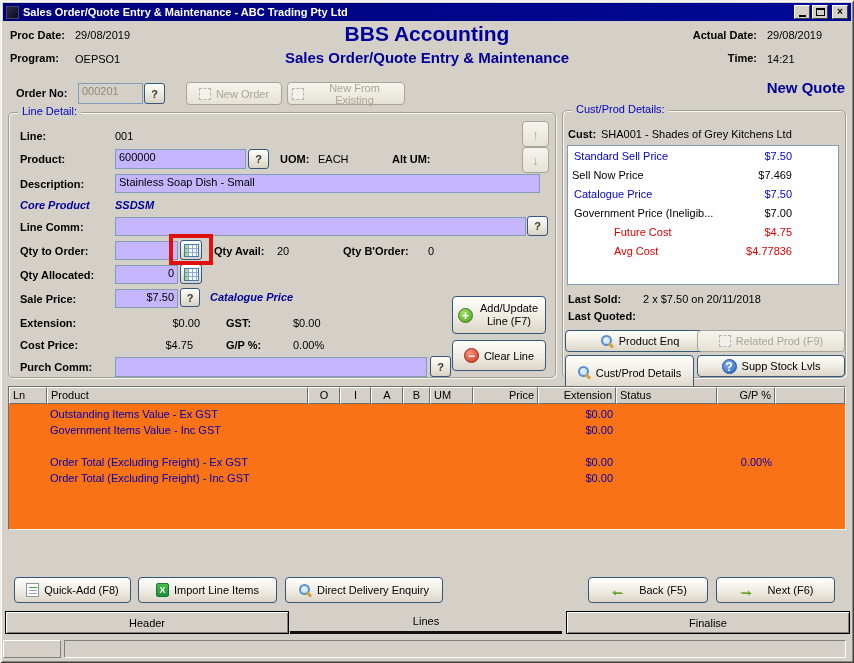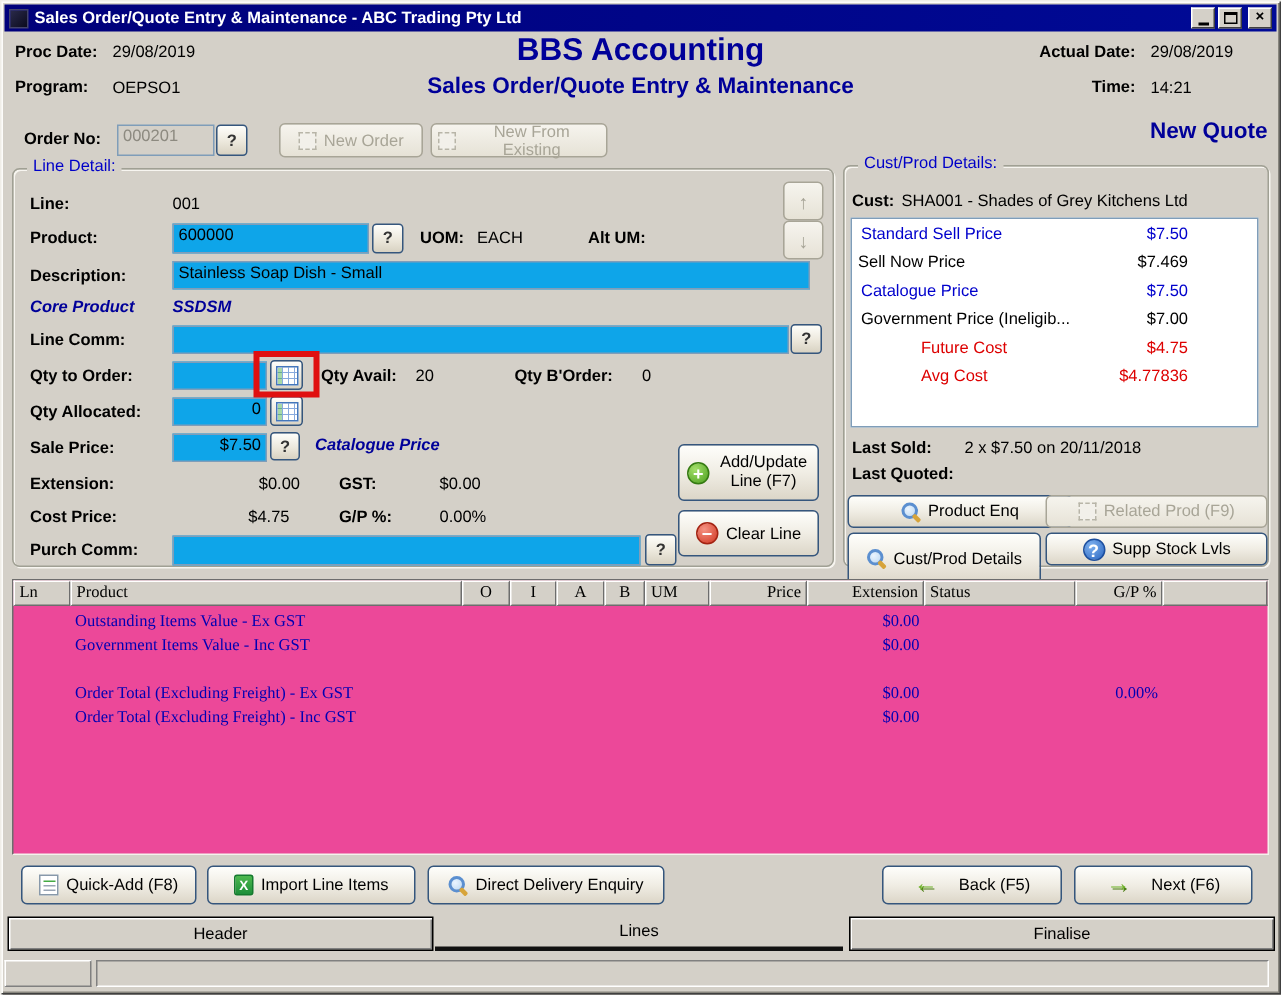--- a/index.html
+++ b/index.html
@@ -16,21 +16,21 @@
   .wbtn.gap { margin-left:4px; }
   .minbar { width:7px; height:2px; background:#000; margin-top:7px; }
   .maxbox { width:9px; height:8px; border:1px solid #000; border-top-width:2px; }
   .lbl { position:absolute; font-size:11px; font-weight:bold; color:#000; white-space:nowrap; }
   .val { position:absolute; font-size:11px; color:#000; white-space:nowrap; }
   .navy { color:#000099; }
   .navyi { color:#000099; font-weight:bold; font-style:italic; }
   .red { color:#dd0000;padding-left:40px; }
   .blue { color:#0000cc; }
   .bigtitle { position:absolute; left:0; width:854px; text-align:center; color:#000099; font-weight:bold; pointer-events:none; }
-  .fld { position:absolute; background:#0ea5e9; border:1px solid #7f9db9; font-size:11px; padding:1px 3px; white-space:nowrap; overflow:hidden; }
+  .fld { position:absolute; background:#c4b5fd; border:1px solid #7f9db9; font-size:11px; padding:1px 3px; white-space:nowrap; overflow:hidden; }
   .fld.num { text-align:right; }
   .fld.dis { background:#d4d0c8; color:#8d8a80; }
   .qbtn { position:absolute; width:21px; height:20px; border:1px solid #35567d; border-radius:3px;
     background:linear-gradient(#fefefb,#ece8dc 55%,#d8d2c2); font-size:11px; font-weight:bold; color:#333;
     display:flex; align-items:center; justify-content:center; padding:0; }
   .btn { position:absolute; border:1px solid #35567d; border-radius:4px;
     background:linear-gradient(#fefefb,#f0ede4 50%,#dcd6c8); font-size:11px; color:#000;
     display:flex; align-items:center; justify-content:center; gap:5px; padding:0 4px; text-align:center; }
   .btn.dis { border-color:#a8a597; color:#a8a597; background:linear-gradient(#f6f4ee,#e6e2d6); }
   .grp { position:absolute; border:1px solid #a0a094; border-radius:5px; box-shadow: inset 1px 1px 0 #f7f5f0, 1px 1px 0 #f7f5f0; }
@@ -50,22 +50,22 @@
   .circ.r { background:radial-gradient(circle at 35% 30%,#f59383,#d03520); border:1px solid #a32312; }
   .circ.b { background:radial-gradient(circle at 35% 30%,#7fb2ef,#2a65c0); border:1px solid #1d4f9e; }
   .garr { color:#6fb32a; font-size:16px; font-weight:bold; line-height:1; text-shadow:1px 1px 0 #4a7d12; }
   .dis-arrow { color:#a6a396; font-size:13px; line-height:1; }
   .qa-ico { width:13px; height:14px; background:#fff; border:1px solid #8899aa; position:relative; flex:0 0 auto; }
   .qa-ico::before { content:""; position:absolute; left:2px; top:3px; width:8px; height:1px; background:#44aa44; box-shadow:0 3px 0 #99a5b5, 0 6px 0 #99a5b5; }
   .xls-ico { width:13px; height:14px; background:linear-gradient(#4db84d,#1d8f3a); border:1px solid #157a2e; border-radius:2px;
     color:#fff; font-size:9px; font-weight:bold; display:flex; align-items:center; justify-content:center; flex:0 0 auto; }
   .rel-ico { width:12px; height:12px; border:1px dashed #b8b5a8; background:#f2f0ea; flex:0 0 auto; }
   .redbox { position:absolute; border:4px solid #e01010; background:transparent; z-index:5; }
-  .tablewrap { position:absolute; left:8px; top:386px; width:838px; height:184px; background:#ec4899;
-    border:1px solid #6d6d6d; border-right-color:#f4f2ec; border-bottom-color:#f4f2ec;font-family:Liberation Serif, serif; --cols:38px 261px 32px 31px 32px 27px 43px 65px 78px 101px 58px 1fr; }
+  .tablewrap { position:absolute; left:8px; top:386px; width:838px; height:144px; background:#f97316;
+    border:1px solid #6d6d6d; border-right-color:#f4f2ec; border-bottom-color:#f4f2ec; --cols:38px 261px 32px 31px 32px 27px 43px 65px 78px 101px 58px 1fr; }
   .thead { display:grid; grid-template-columns:var(--cols); height:17px; background:#d4d0c8; }
   .th { border:1px solid; border-color:#fff #6d6d6d #6d6d6d #fff; padding:1px 3px; font-size:11px; overflow:hidden; white-space:nowrap; }
   .trow { display:grid; grid-template-columns:var(--cols); height:16px; color:#0000b3; font-size:11px; align-items:center; }
   .td { padding:0 3px; white-space:nowrap; overflow:hidden; }
   .c-center { text-align:center; } .c-right { text-align:right; }
   .tab { position:absolute; top:611px; height:23px; background:#d4d0c8; border:1px solid #000;
     box-shadow: inset 1px 1px 0 #fff, inset -1px -1px 0 #808080; display:flex; align-items:center; justify-content:center; font-size:11px; }
   .tab.active { border:none; border-bottom:3px solid #111; box-shadow:none; }
   .statusseg { position:absolute; border:1px solid; background:#d4d0c8; }
   .raise { border-color:#fff #808080 #808080 #fff; }

